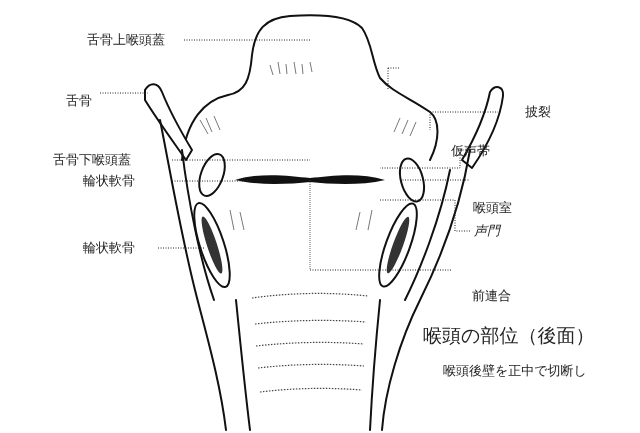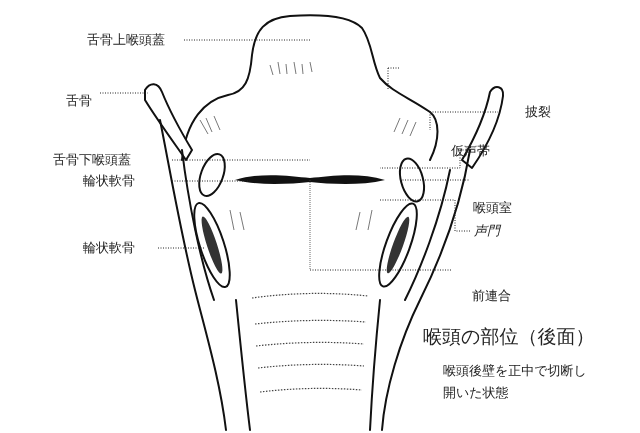--- a/index.html
+++ b/index.html
@@ -1,20 +1,20 @@
 <!DOCTYPE html>
 <html><head>
 <meta charset="utf-8">
 <style>
   html, body { margin:0; padding:0; background:#fff; }
   body { width:640px; height:433px; position:relative; overflow:hidden; font-family:"DejaVu Sans","Liberation Sans",sans-serif; color:#222; }
   .stage { position:absolute; left:0; top:0; width:634px; height:433px; }
   svg.art { position:absolute; left:0; top:0; }
   .lbl { position:absolute; font-size:13px; line-height:16px; white-space:nowrap; color:#222; }
-  .title { position:absolute; font-size:19px; line-height:24px; white-space:nowrap; color:#222; }
+  .title { position:absolute; font-size:19px; line-height:24px; white-space:nowrap; color:#222;font-family:Liberation Serif, serif; }
   .sub { position:absolute; font-size:13px; line-height:18px; white-space:nowrap; color:#222; }
 </style>
 </head>
 <body>
 
 <div class="stage">
   <svg class="art" width="640" height="433" viewBox="0 0 640 433">
     <g fill="none" stroke="#111" stroke-width="2" stroke-linejoin="round" stroke-linecap="round">
 
       <path d="M182,160 C186,120 205,100 228,95 C245,92 250,80 252,55 C255,30 265,18 290,16 C320,14 350,16 362,28 C372,42 372,62 380,78 C392,92 410,98 430,112 C440,120 440,140 430,160" fill="#fff"></path>
@@ -84,14 +84,13 @@
   <div class="lbl" style="left:83px;top:240px;">輪状軟骨</div>
 
   <div class="lbl" style="left:502px;top:104px;margin-left:23px;">披裂</div>
   <div class="lbl" style="left:451px;top:143px;">仮声帯</div>
   <div class="lbl" style="left:473px;top:172px;margin-top:28px;">喉頭室</div>
   <div class="lbl" style="left:474px;top:223px;font-style:italic;">声門</div>
   <div class="lbl" style="left:472px;top:262px;margin-top:26px;">前連合</div>
 
   <div class="title" style="left:423px;top:324px;">喉頭の部位（後面）</div>
   <div class="sub" style="left:443px;top:362px;">喉頭後壁を正中で切断し</div>
-  <div class="sub" style="left:443px;top:384px;">開いた状態</div>
 </div>
 
 </body></html>

